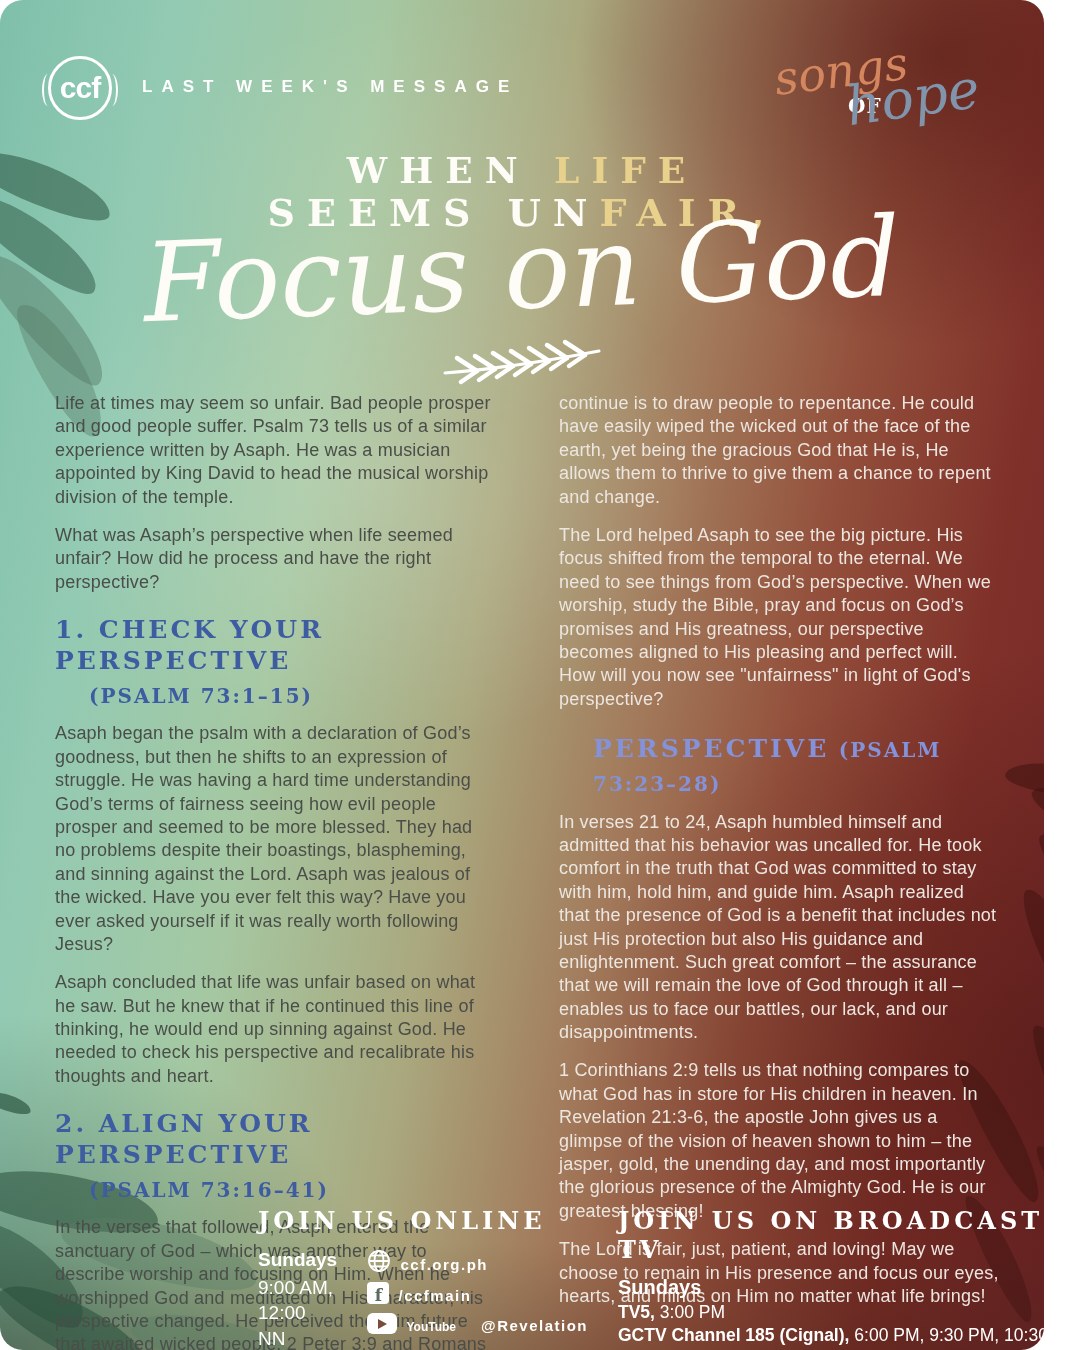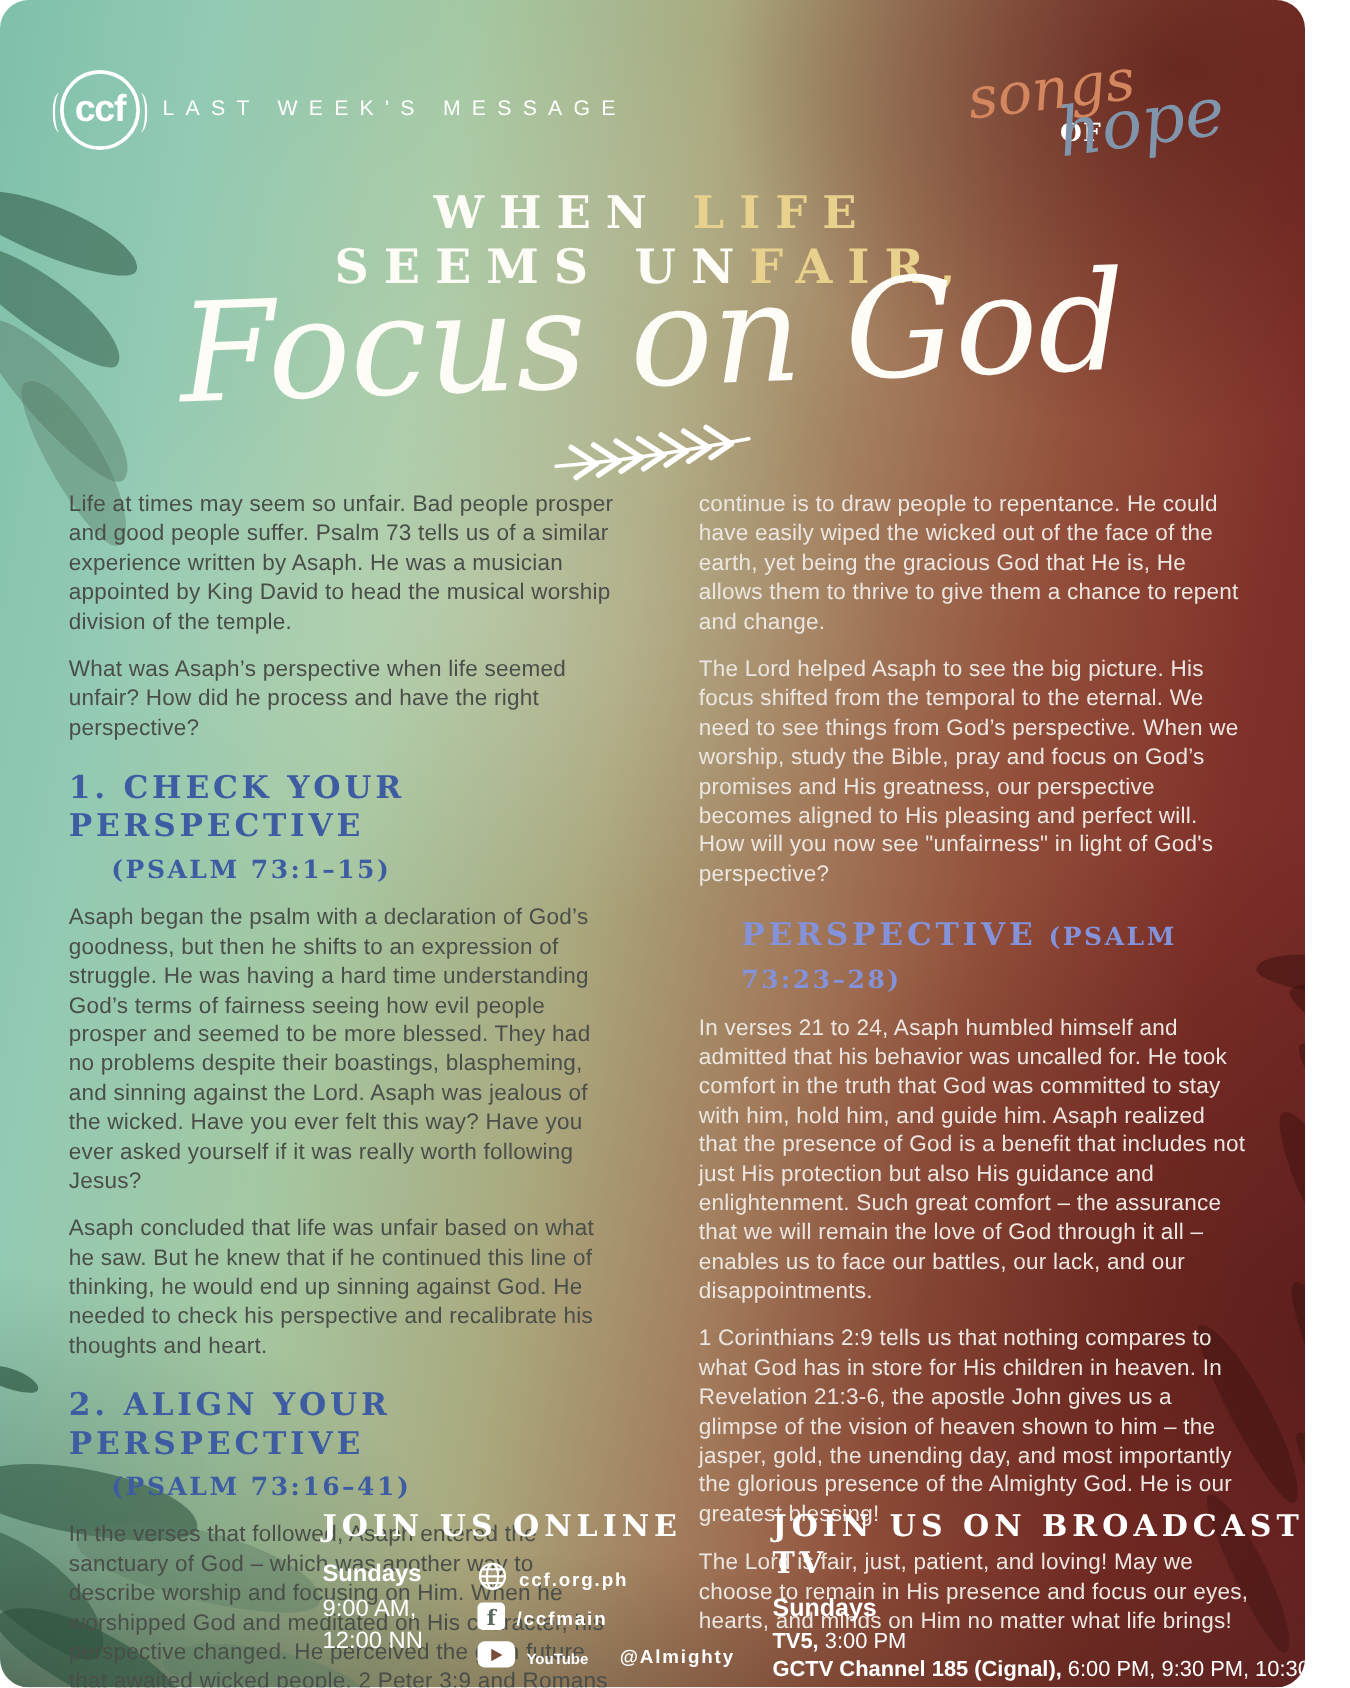--- a/index.html
+++ b/index.html
@@ -29,22 +29,22 @@
     color:#fff; font-weight:bold; font-size:30px; letter-spacing:-1px;
   }
   .ccf-logo::before, .ccf-logo::after{
     content:""; position:absolute; top:15px; width:10px; height:32px;
     border-radius:50%;
   }
   .ccf-logo::before{ left:-9px; border-left:2px solid #fff; }
   .ccf-logo::after{ right:-9px; border-right:2px solid #fff; }
 
   .header-label{
-    position:absolute; left:130px; top:77px; color:#fff;
-    font-size:17px; font-weight:normal; letter-spacing:9px;
+    position:absolute; left:142px; top:77px; color:#fff;
+    font-size:17px; font-weight:bold; letter-spacing:9px;
   }
 
   .songs-logo{ position:absolute; right:58px; top:40px; width:240px; height:110px; }
   .songs-logo .songs{
     position:absolute; left:28px; top:4px;
     font-family:"DejaVu Serif", serif; font-style:italic; font-size:46px;
     color:var(--songs-orange,#d4875f); transform:rotate(-7deg);
   }
   .songs-logo .of{
     position:absolute; left:68px; top:54px;
@@ -239,21 +239,21 @@
             <span class="fb-badge">
                 <span>f</span>
               </span>
             <span class="txt">/ccfmain</span>
           </div>
           <div class="f-link">
             <span class="yt-badge">
                 <span class="tri"></span>
               </span>
             <span class="yt-brand">YouTube</span>
-            <span class="txt">@Almighty</span>
+            <span class="txt">@Revelation</span>
           </div>
         </div>
       </div>
     </div>
 
     <div class="f-broadcast">
       <div class="f-heading">JOIN US ON BROADCAST TV</div>
       <div class="f-day">Sundays</div>
       <div class="f-rows">
         <div><b>TV5,</b><span> 3:00 PM</span></div>

